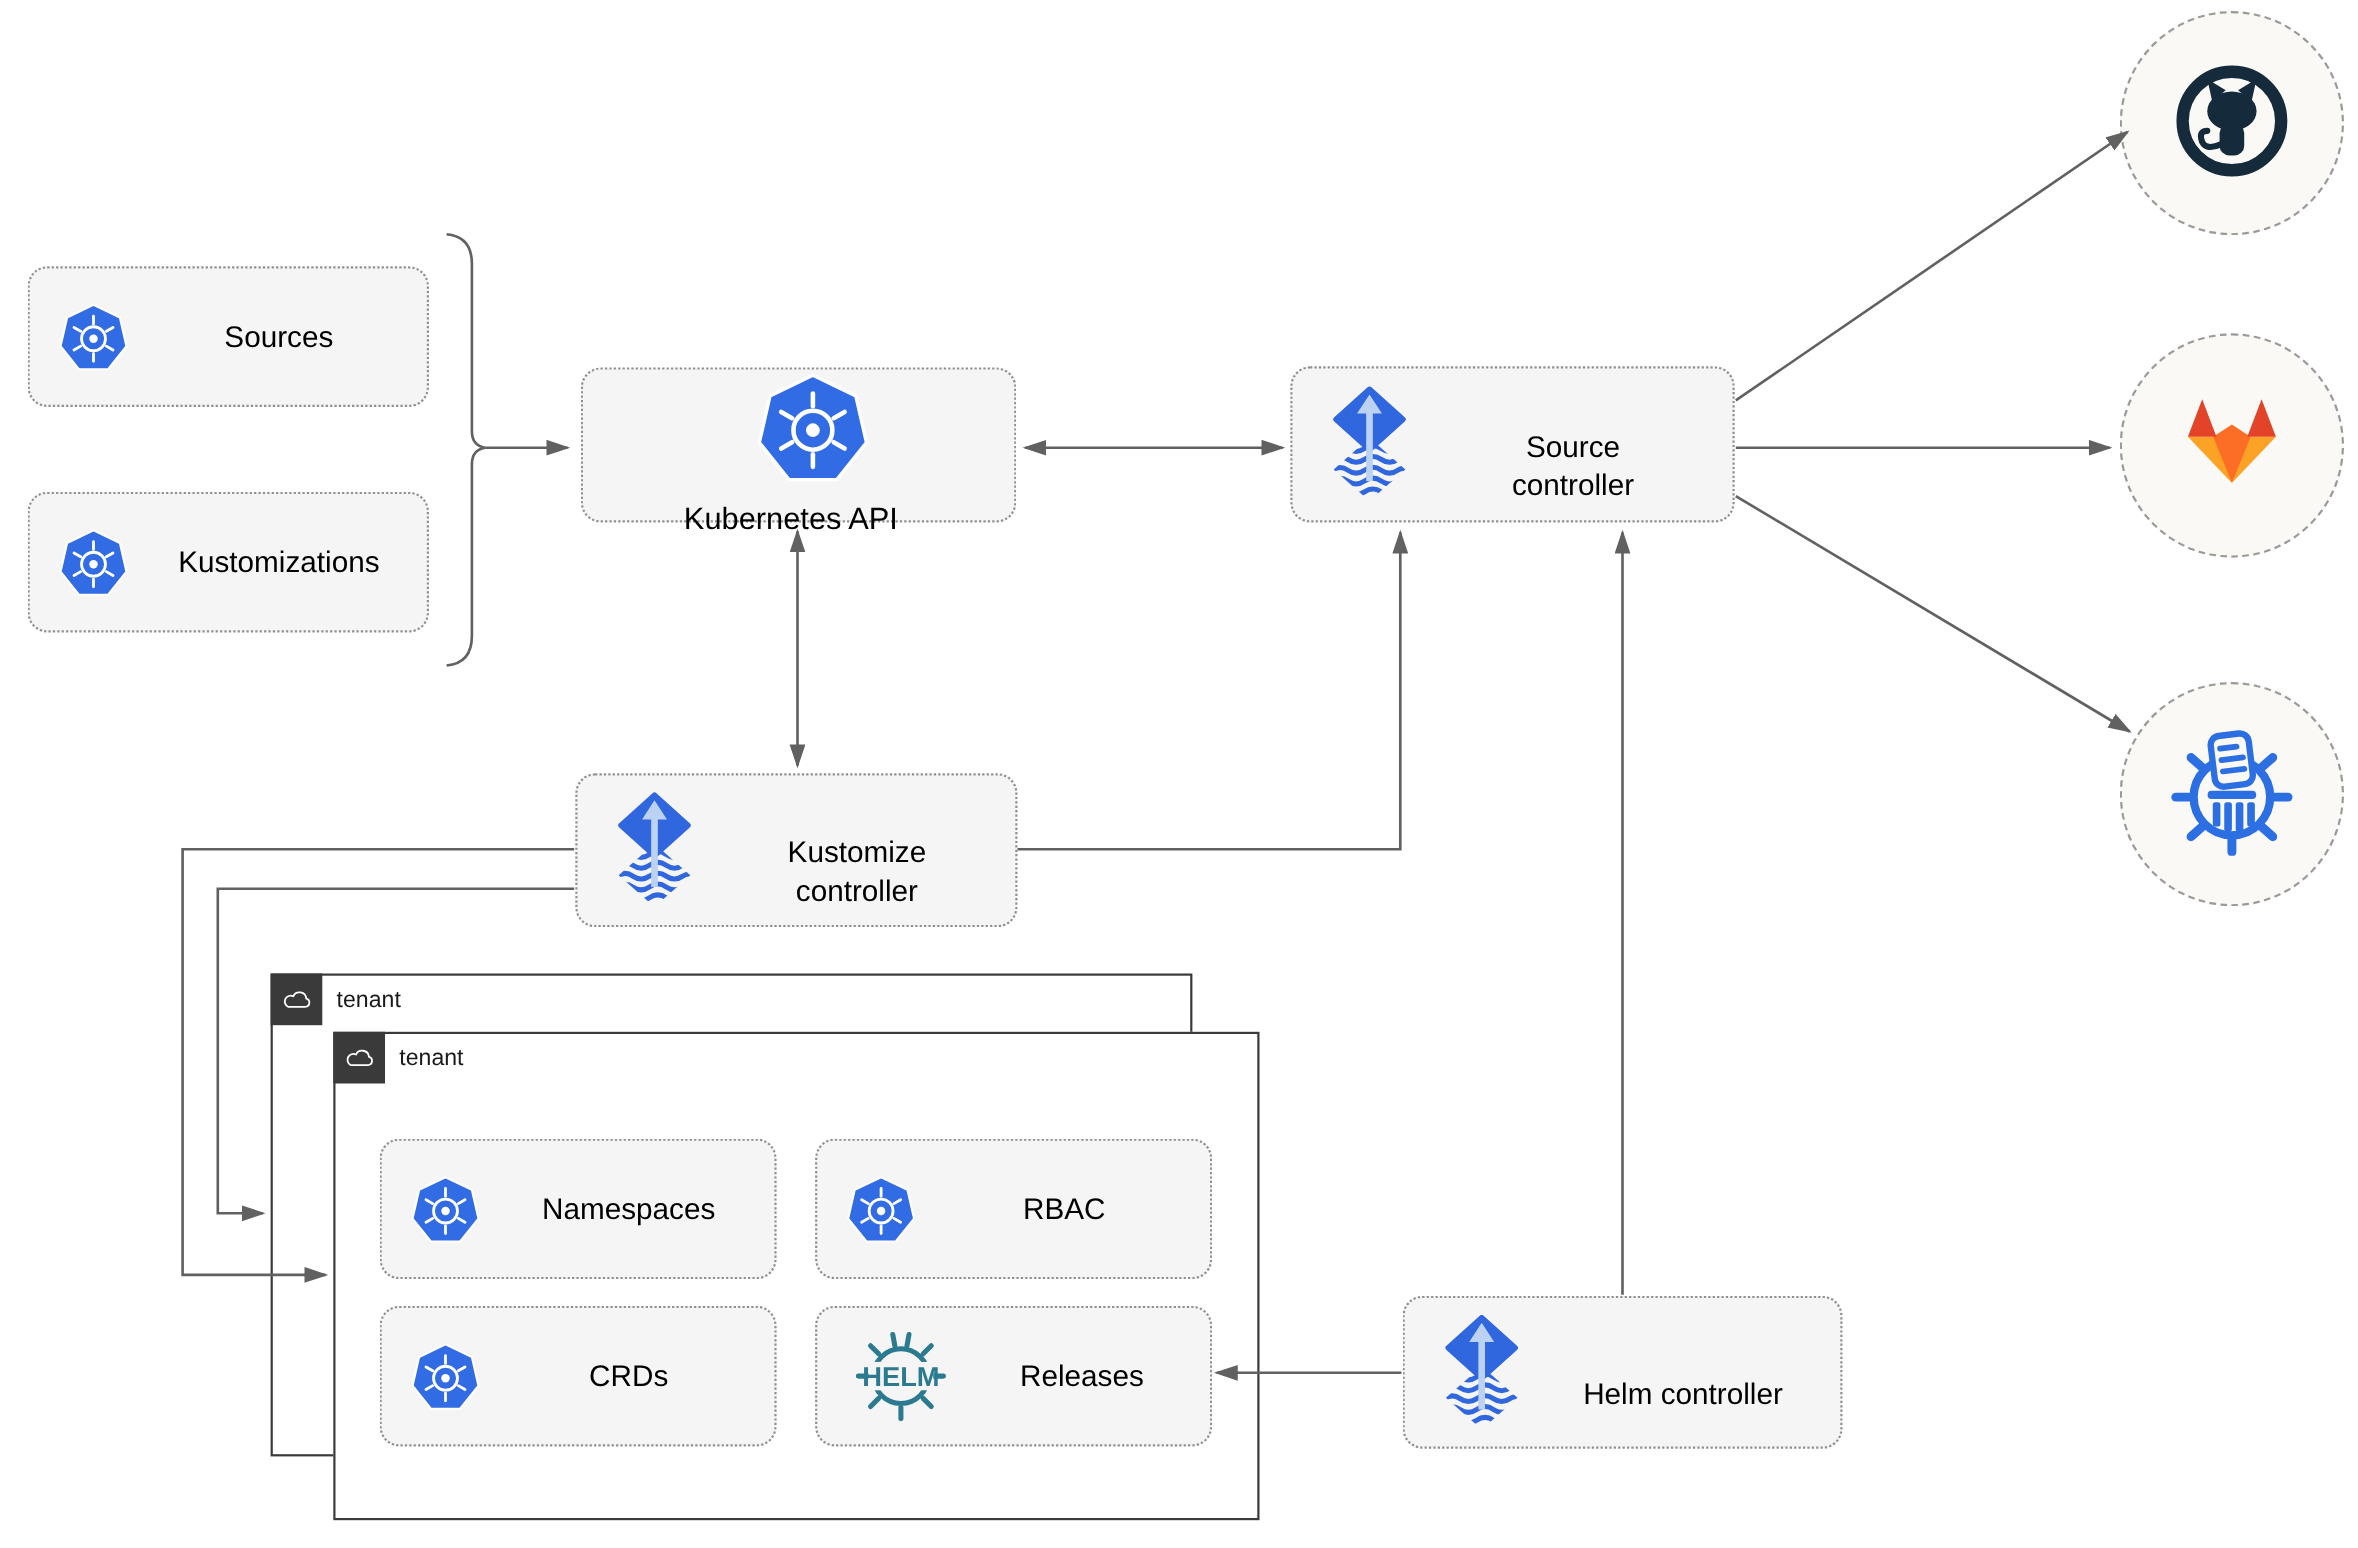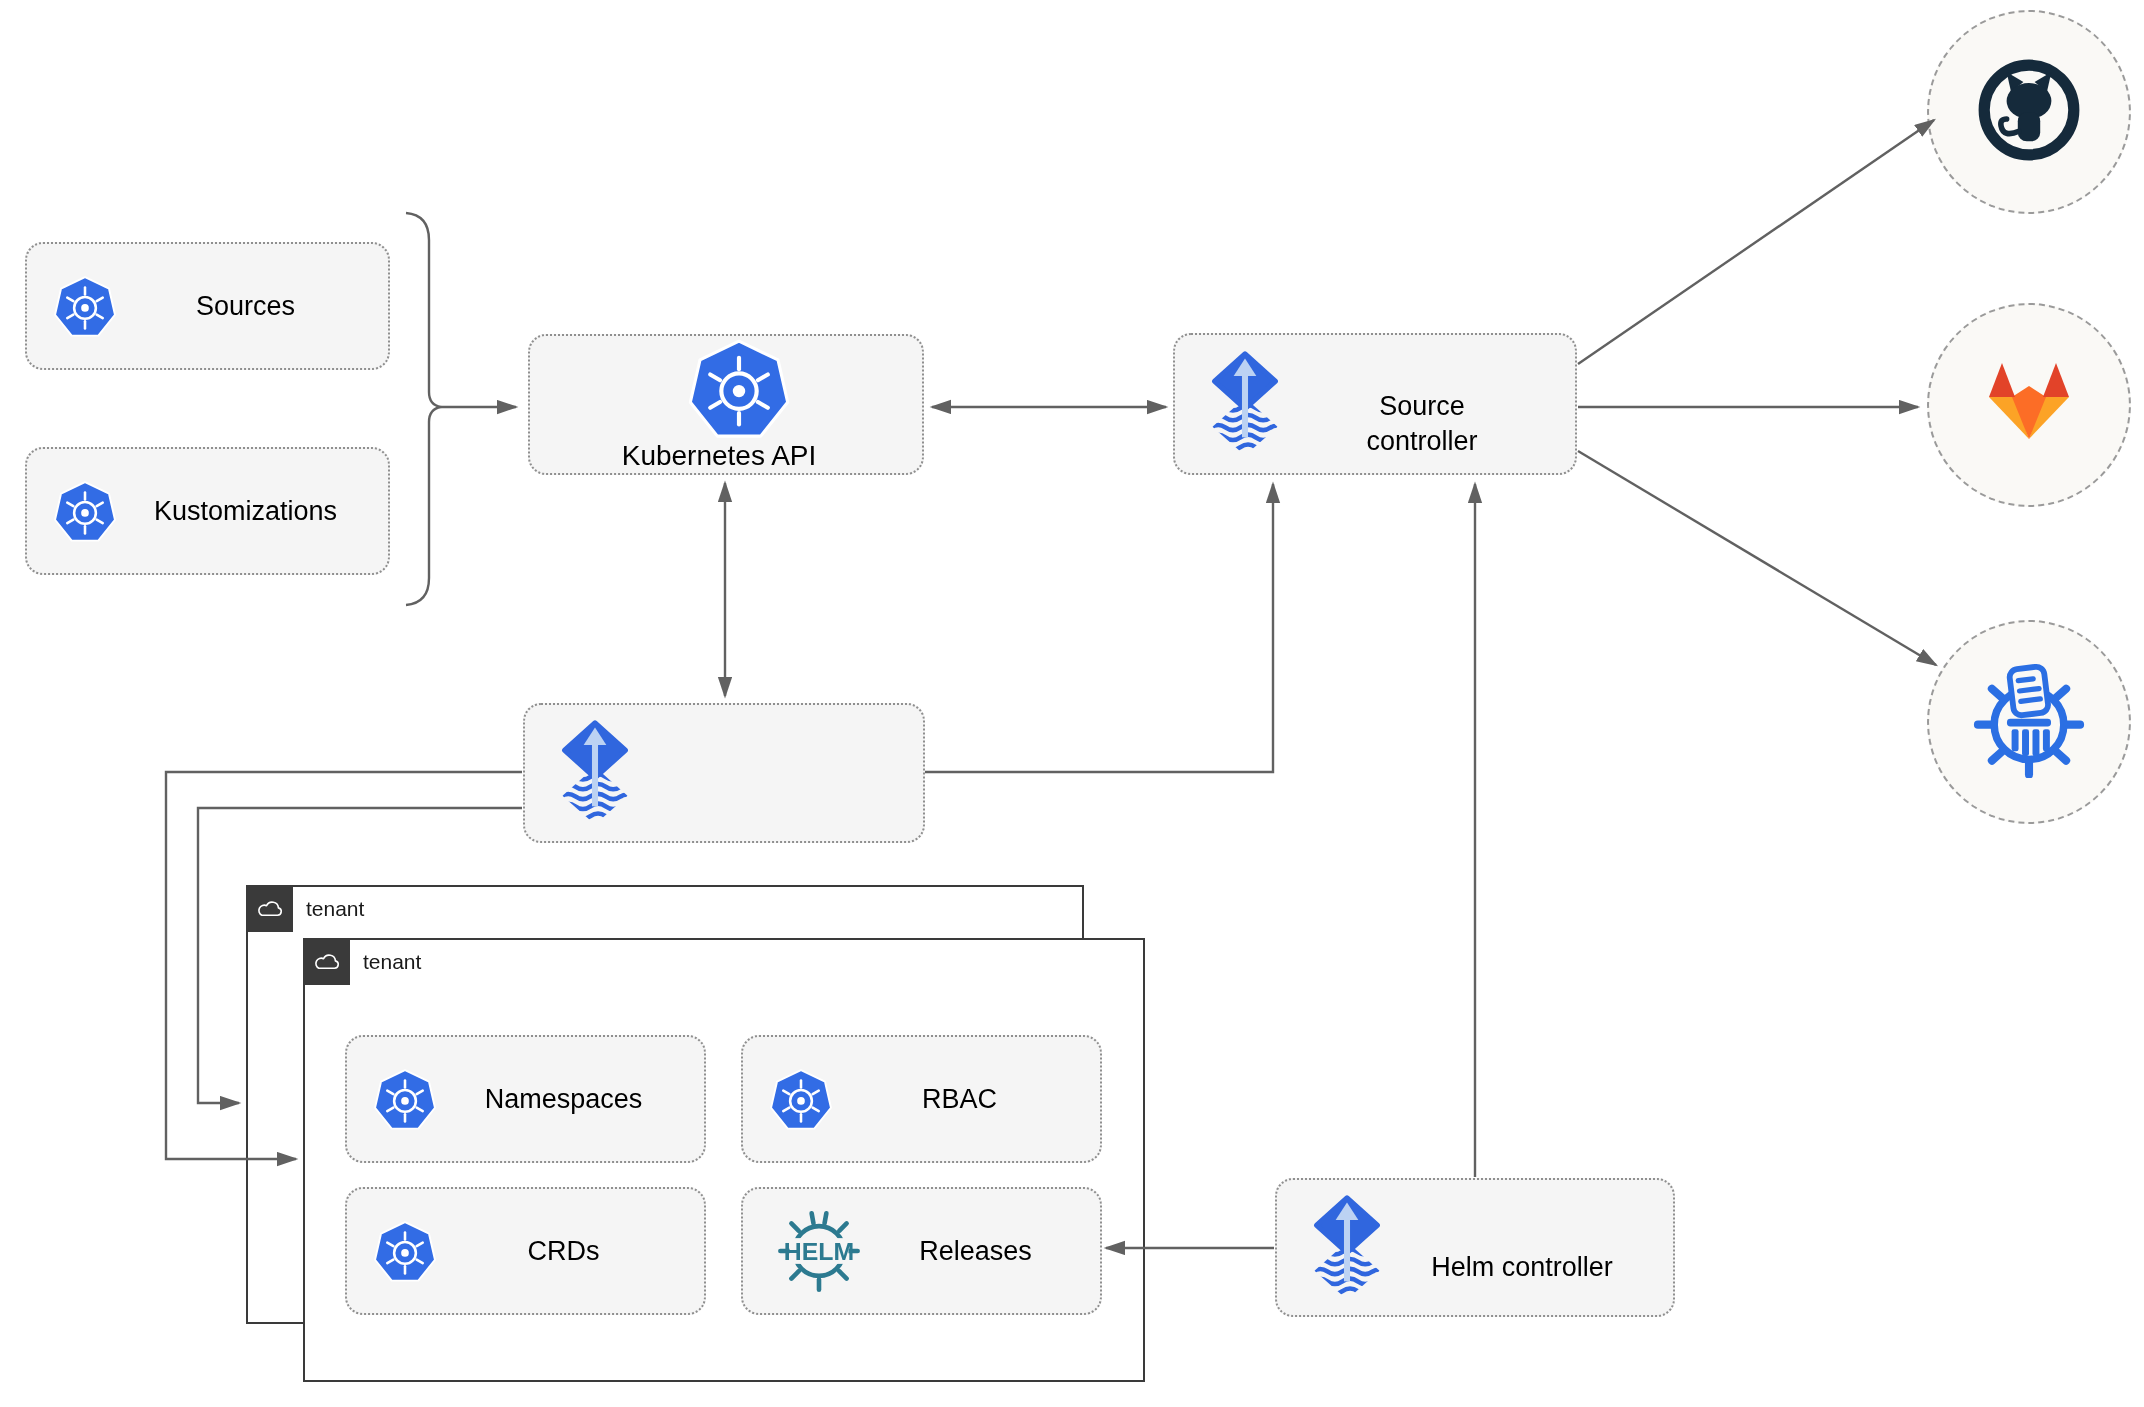--- a/index.html
+++ b/index.html
@@ -3,21 +3,21 @@
 <meta charset="utf-8">
 <style>
   html,body { margin:0; padding:0; background:#ffffff; }
   #canvas {
     position:relative; width:2144px; height:1407px; background:#ffffff;
     font-family:"Liberation Sans", sans-serif; color:#111; overflow:hidden;
   }
   .node {
     position:absolute; background:#F5F5F5; border:2px dotted #8F8F8F;
     border-radius:18px; box-sizing:border-box;
-    display:flex; align-items:center;
+    display:flex; align-items:center;gap:16px;
   }
   .node .icon { flex:0 0 auto; margin-left:26px; display:flex; align-items:flex-end; }
   .node .lbl  { flex:1 1 auto; text-align:center; font-size:27px; color:#000; padding-right:14px; }
   .node .lbl .w { display:inline-block; max-width:185px; line-height:1.3;margin-top:40px; }
   .tenant {
     position:absolute; background:#ffffff; border:2px solid #3A3A3A; box-sizing:border-box;
   }
   .tenant .tab {
     position:absolute; top:-2px; left:-2px; width:47px; height:47px; background:#3A3A3A;
     display:flex; align-items:center; justify-content:center;
@@ -114,20 +114,21 @@
     </span>
     <span class="lbl"><span class="w">Source controller</span></span>
   </div>
 
   <div class="node layer1" style="left:523px; top:703px; width:402px; height:140px;">
     <span class="icon" style="margin-left:32px;">
       <svg width="76" height="106">
           <use href="#sym-flux"></use>
         </svg>
     </span>
+    <span class="lbl"><span class="w">Kustomize controller</span></span>
   </div>
 
   <div class="node layer3" style="left:1275px; top:1178px; width:400px; height:139px;">
     <span class="icon" style="margin-left:32px;">
       <svg width="76" height="106">
           <use href="#sym-flux"></use>
         </svg>
     </span>
     <span class="lbl"><span class="w">Helm controller</span></span>
   </div>

